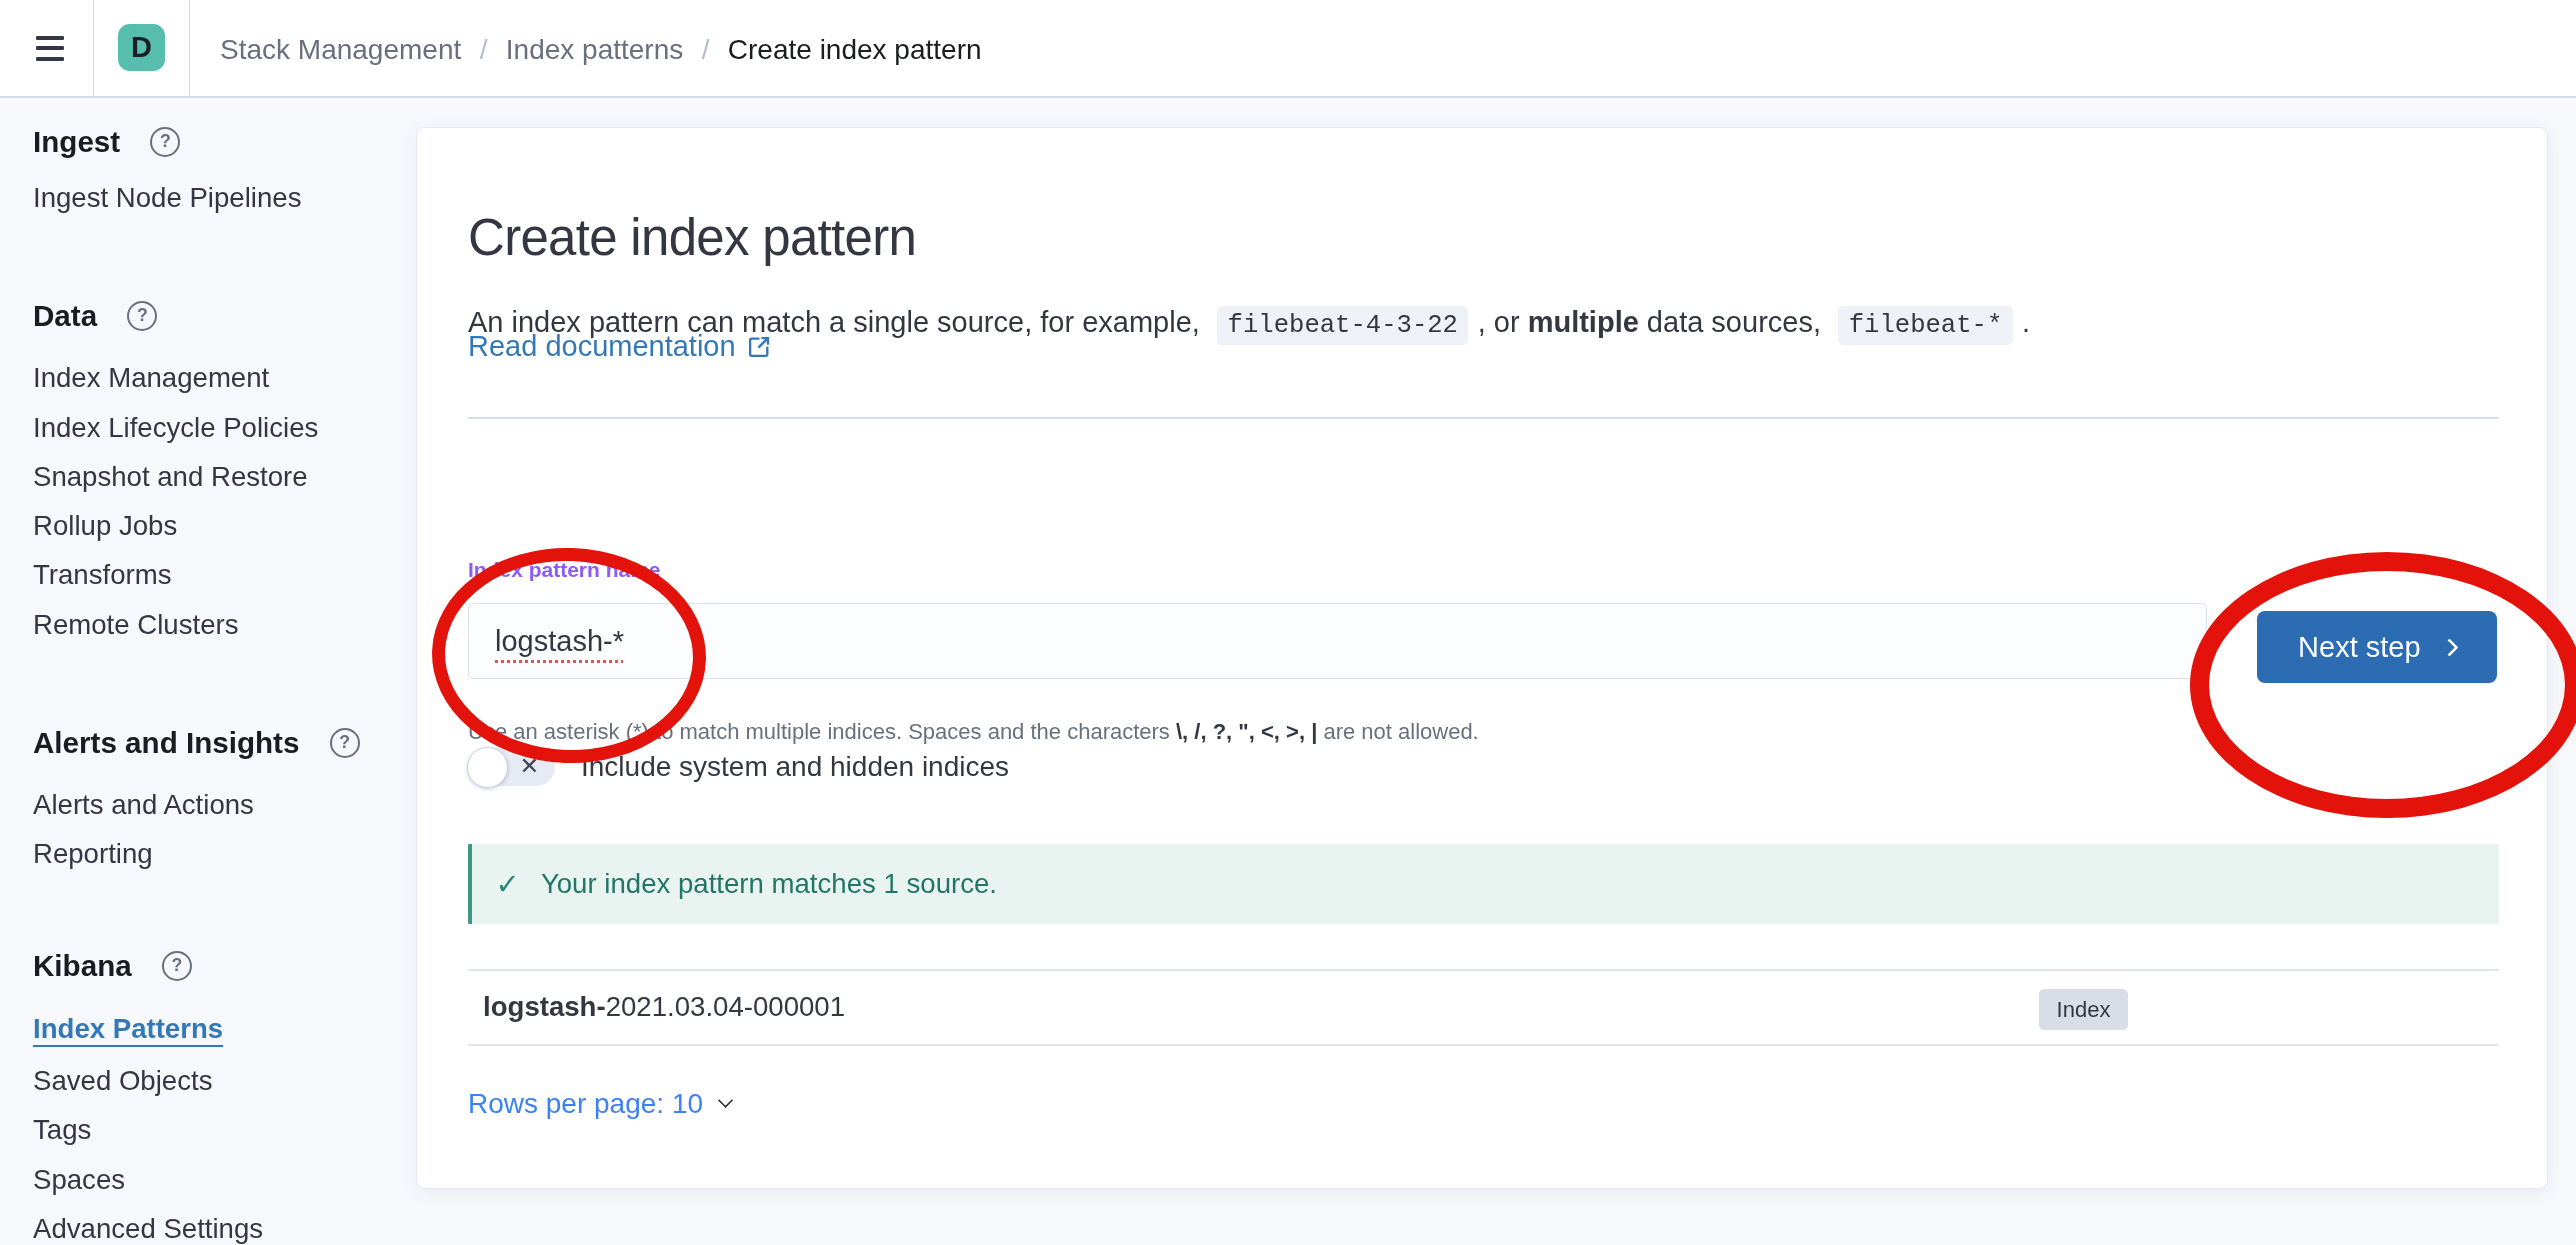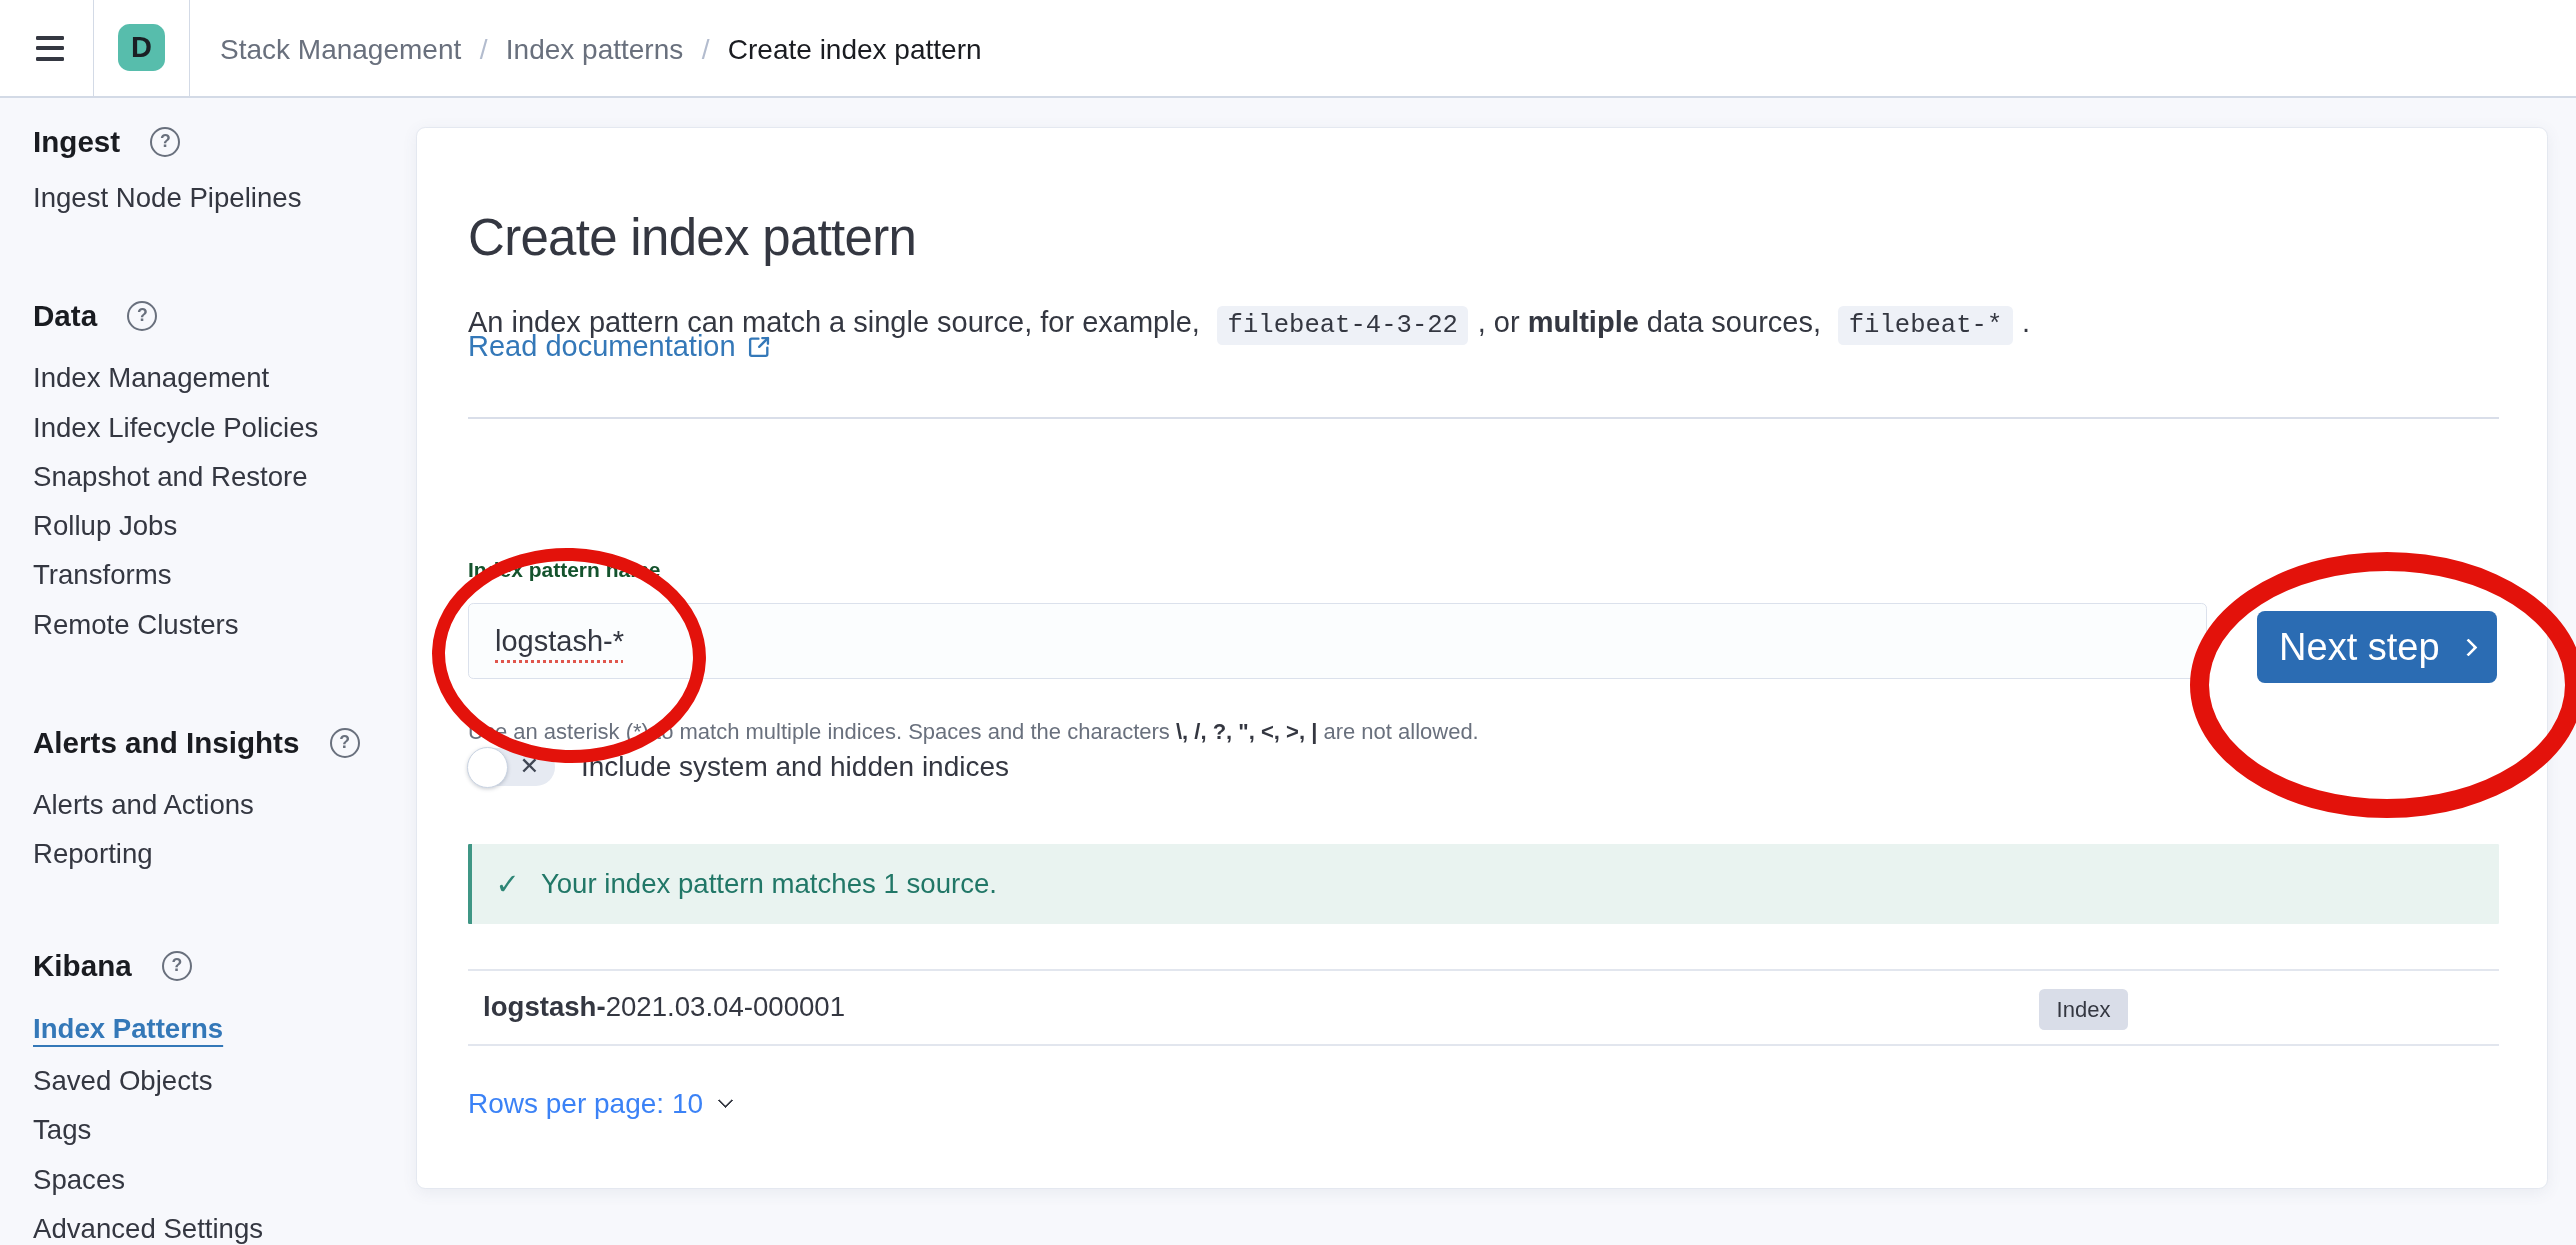--- a/index.html
+++ b/index.html
@@ -43,29 +43,29 @@
   .page-title{position:absolute;left:51px;top:46px;font-size:51px;font-weight:400;color:#343741;letter-spacing:-0.7px;}
   .intro{position:absolute;left:51px;top:146px;font-size:29px;color:#343741;line-height:39px;}
   .code-chip{font-family:"Liberation Mono","DejaVu Sans Mono",monospace;font-size:25.6px;
     background:#eef1f7;border-radius:5.3px;padding:5.3px 10.5px;margin:0 9.2px;color:#343741;}
   .doc-link{position:absolute;left:51px;top:202px;display:flex;align-items:center;gap:11.8px;
     font-size:29px;color:var(--link-blue,#3478b8);cursor:pointer;}
   .doc-link svg{width:25px;height:25px;stroke:var(--link-blue,#3478b8);fill:none;stroke-width:1.5;
     stroke-linecap:round;stroke-linejoin:round;}
   .hrule{position:absolute;left:51px;width:2031px;height:2px;background:#d9dee9;}
   .step-heading{position:absolute;left:51px;top:336px;font-size:37px;font-weight:600;color:#1a1c21;}
-  .field-label{position:absolute;left:51px;top:430px;font-size:21px;font-weight:700;color:#14532d;}
+  .field-label{position:absolute;left:51px;top:430px;font-size:21px;font-weight:700;color:#8b5cf6;}
   .pattern-input{position:absolute;left:51px;top:475px;width:1739px;height:76px;
     background:#fbfdfe;border:1.3px solid #dbe1ec;border-radius:5.3px;display:flex;align-items:center;
     padding-left:26px;font-size:29px;color:#343741;cursor:text;}
   .pattern-input .val{text-decoration:underline dotted #e0564d;text-decoration-thickness:3.3px;
     text-underline-offset:9.2px;}
   .next-btn{position:absolute;left:1840px;top:483px;width:240px;height:72px;border:none;
     background:var(--button-blue,#2b6cb3);border-radius:7.9px;display:flex;align-items:center;
-    justify-content:center;gap:19.7px;color:#fff;font-size:38px;font-family:inherit;cursor:pointer;}
+    justify-content:center;gap:19.7px;color:#fff;font-size:29px;font-family:inherit;cursor:pointer;}
   .chev-right{width:13px;height:13px;border-top:3.3px solid #fff;border-right:3.3px solid #fff;
     transform:rotate(45deg);border-radius:1.3px;margin-left:2.6px;}
   .helper{position:absolute;left:51px;top:569px;font-size:22px;color:var(--text-subdued,#69707d);}
   .helper b{color:#343741;}
   .toggle-row{position:absolute;left:51px;top:620px;display:flex;align-items:center;gap:26px;}
   .switch{position:relative;width:87px;height:38px;background:#e6eaf2;border-radius:19.7px;cursor:pointer;}
   .switch .knob{position:absolute;left:-1.3px;top:-1.3px;width:41px;height:41px;border-radius:50%;
     background:#fff;border:1.3px solid #c9d3e2;box-shadow:0 1.3px 3.9px rgba(60,70,90,.25);}
   .switch .cross{position:absolute;right:15.8px;top:50%;transform:translateY(-52%);
     font-size:23.6px;font-weight:400;color:#404754;}

